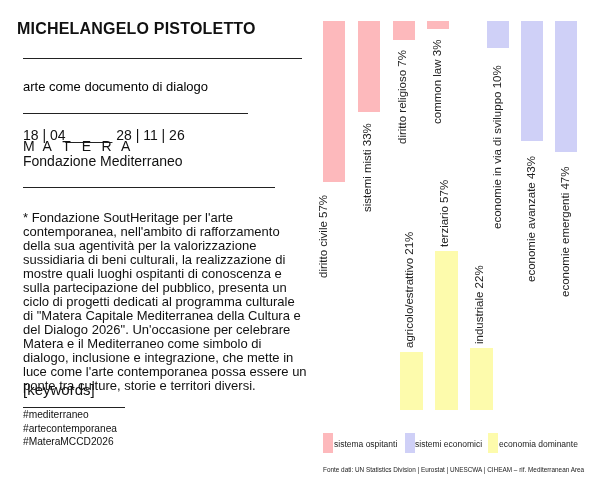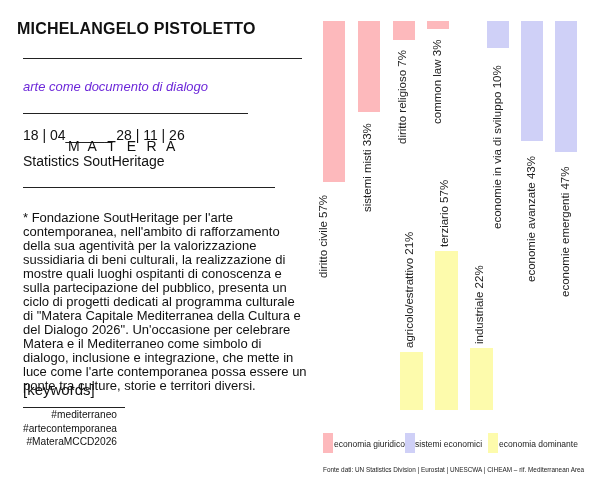--- a/index.html
+++ b/index.html
@@ -1,49 +1,49 @@
 <!DOCTYPE html>
 <html><head>
 <meta charset="utf-8">
 <style>
   html,body{margin:0;padding:0;background:#fff;}
   body{width:600px;height:494px;position:relative;overflow:hidden;font-family:"Liberation Sans",sans-serif;color:#111;}
   .abs{position:absolute;}
   .title{left:17px;top:20px;font-size:16px;letter-spacing:0.2px;font-weight:bold;}
   .rule{position:absolute;height:1px;background:#222;}
-  .subtitle{left:23px;top:79px;font-size:13px;font-style:italic;color:#6d28d9;text-align:right;}
+  .subtitle{left:23px;top:79px;font-size:13px;color:#000000;text-align:right;}
   .small{font-size:14px;line-height:11.5px;color:#111;}
   .dates{left:23px;top:130px;}
-  .city{left:23px;top:141px;letter-spacing:0px;margin-left:45px;}
+  .city{left:23px;top:141px;letter-spacing:0px;}
   .city span{display:inline-block;width:19.6px;}
   .org{left:23px;top:156px;}
   .desc{left:23px;top:211px;width:285px;font-size:13px;line-height:14px;color:#111;}
   .kw-head{left:23px;top:381px;font-size:15px;}
-  .kw-list{left:23px;top:408px;font-size:10.2px;line-height:13.5px;text-align:right;}
+  .kw-list{left:23px;top:408px;font-size:10.2px;line-height:13.5px;}
   .bar{position:absolute;}
   .pink{background:#fdb9bc;}
   .blue{background:#cfd0f7;}
   .yellow{background:#fdfbac;}
   .vlabel{position:absolute;font-size:11.5px;color:#222;white-space:nowrap;transform:rotate(-90deg);transform-origin:left top;}
   .legend-sw{position:absolute;width:10px;height:20px;}
   .legend-lbl{position:absolute;font-size:8.5px;color:#222;}
   .source{left:323px;top:466px;font-size:6.4px;color:#222;}
 </style>
 </head>
 <body>
 
 <div class="abs title">MICHELANGELO PISTOLETTO</div>
 <div class="rule" style="left:23px;top:58px;width:279px;"></div>
 <div class="abs subtitle">arte come documento di dialogo</div>
 <div class="rule" style="left:23px;top:113px;width:225px;"></div>
 <div class="abs small dates">18 | 04______ 28 | 11 | 26</div>
 <div class="abs small city">
   <span>M</span><span>A</span><span>T</span><span>E</span><span>R</span><span>A</span>
 </div>
-<div class="abs small org">Statistics  SoutHeritage</div>
+<div class="abs small org">Fondazione  Mediterraneo</div>
 <div class="rule" style="left:23px;top:187px;width:252px;"></div>
 
 <div class="abs desc">* Fondazione SoutHeritage per l'arte contemporanea, nell'ambito di rafforzamento della sua agentività per la valorizzazione sussidiaria di beni culturali, la realizzazione di mostre quali luoghi ospitanti di conoscenza e sulla partecipazione del pubblico, presenta un ciclo di progetti dedicati al programma culturale di "Matera Capitale Mediterranea della Cultura e del Dialogo 2026". Un'occasione per celebrare Matera e il Mediterraneo come simbolo di dialogo, inclusione e integrazione, che mette in luce come l'arte contemporanea possa essere un ponte tra culture, storie e territori diversi.</div>
 
 <div class="abs kw-head">[keywords]</div>
 <div class="rule" style="left:23px;top:407px;width:102px;"></div>
 <div class="abs kw-list">
   <div>#mediterraneo</div>
   <div>#artecontemporanea</div>
   <div>#MateraMCCD2026</div>
@@ -77,20 +77,20 @@
 
   <div class="bar blue" style="left:521px;top:21px;width:22px;height:120px;"></div>
   <div class="vlabel" style="left:525px;top:282px;">economie avanzate 43%</div>
 
   <div class="bar blue" style="left:555px;top:21px;width:22px;height:131px;"></div>
   <div class="vlabel" style="left:559px;top:297px;">economie emergenti 47%</div>
 </div>
 
 <div>
   <div class="legend-sw" style="left:323px;top:433px;background:#fdb9bc;"></div>
-  <div class="legend-lbl" style="left:334px;top:439px;">economia giuridico</div>
+  <div class="legend-lbl" style="left:334px;top:439px;">sistema ospitanti</div>
   <div class="legend-sw" style="left:405px;top:433px;background:#cfd0f7;"></div>
   <div class="legend-lbl" style="left:415px;top:439px;">sistemi economici</div>
   <div class="legend-sw" style="left:488px;top:433px;background:#fdfbac;"></div>
   <div class="legend-lbl" style="left:499px;top:439px;">economia dominante</div>
 </div>
 
 <div class="abs source">Fonte dati: UN Statistics Division  | Eurostat | UNESCWA | CIHEAM  –  rif.  Mediterranean  Area</div>
 
 </body></html>

